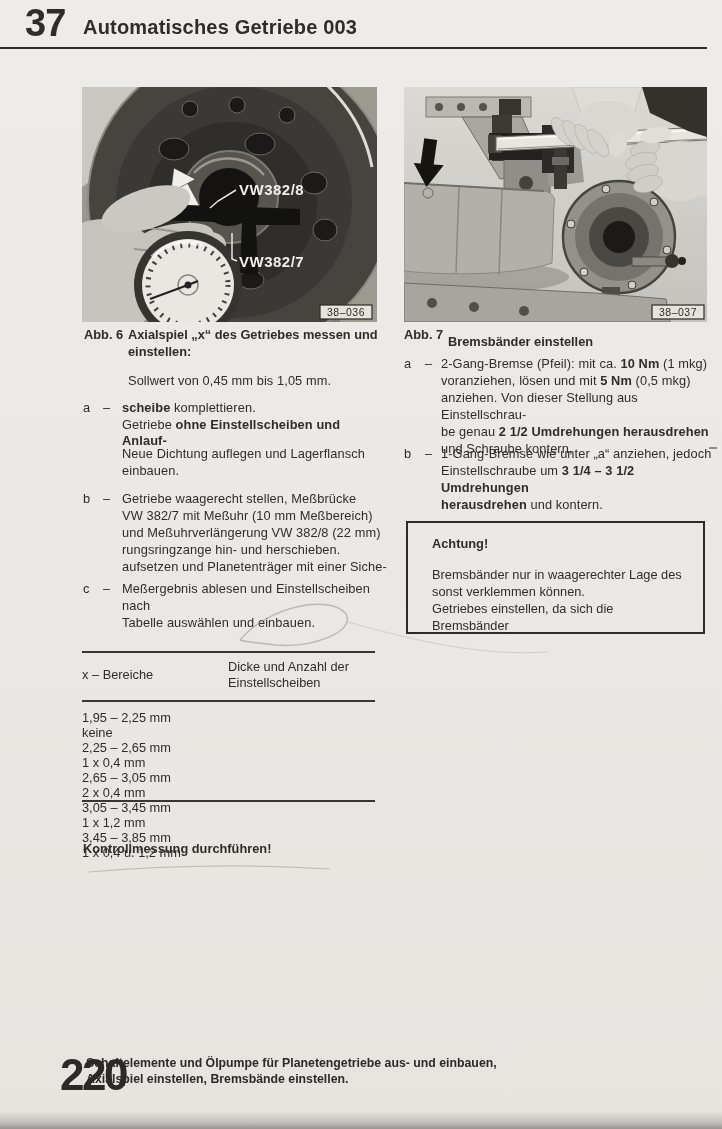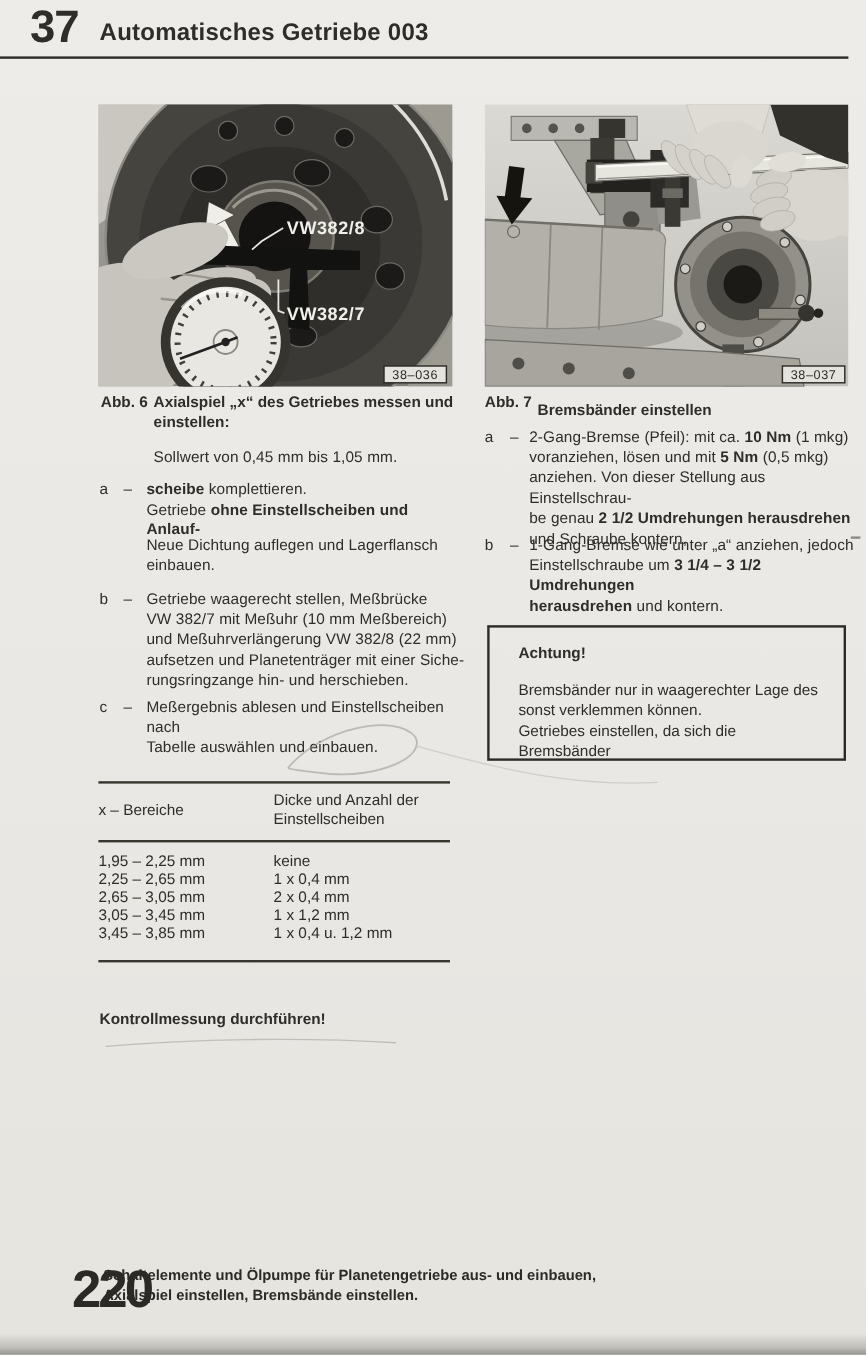--- a/index.html
+++ b/index.html
@@ -20,21 +20,21 @@
   .item .marker { position:absolute; left:0; top:0; }
   .item .dash-l { position:absolute; left:20px; top:0; }
   .item .dash-r { position:absolute; left:21px; top:0; }
   .item .txt-l { margin-left:39px; }
   .item .txt-r { margin-left:37px; }
   .shim-table { position:absolute; left:82px; top:651px; width:293px; }
   .t-rule { position:absolute; left:0; width:293px; height:2px; background:#38362f; }
   .t-head { position:absolute; top:8px; left:0; width:293px; font-size:12.8px; line-height:16px; }
   .t-col2 { position:absolute; left:146px; top:0; }
   .t-rows { position:absolute; top:59px; left:0; width:293px; font-size:12.8px; line-height:15px; }
-  .t-row { display:flex; }
+  .t-row { display:flex;flex-direction:column; }
   .t-row .c1 { width:146px; }
   .warn-box { position:absolute; left:406px; top:521px; width:295px; height:109px; border:2px solid #2c2b27; }
   .warn-title { position:absolute; left:24px; top:13px; font-weight:700; font-size:12.8px; }
   .warn-body { position:absolute; left:24px; top:43px; font-size:12.8px; line-height:17px; width:260px; }
   .note { font-weight:700; font-size:12.8px; }
   .footer-num { font-size:44px; font-weight:700; line-height:1; letter-spacing:-2.5px; color:#2b2a26; }
   .footer-txt { font-size:12.3px; font-weight:700; line-height:15.5px; color:#2b2a26; }
   .bottom-shade { position:absolute; left:0; right:0; bottom:0; height:18px;
     background:linear-gradient(180deg, rgba(120,118,112,0) 0%, rgba(108,106,100,.30) 65%, rgba(86,84,80,.55) 100%); }
   .edge-dash { position:absolute; left:709px; top:447px; width:8px; height:2px; background:#66645e; opacity:.7; }
@@ -273,22 +273,22 @@
     <div>einbauen.</div>
   </div>
 
   <div class="item body-txt" style="left:83px; top:490px; width:305px;">
     <span class="marker">b</span>
     <span class="dash-l">–</span>
     <div class="txt-l">
       <div>Getriebe waagerecht stellen, Meßbrücke</div>
       <div>VW 382/7 mit Meßuhr (10 mm Meßbereich)</div>
       <div>und Meßuhrverlängerung VW 382/8 (22 mm)</div>
+      <div>rungsringzange hin- und herschieben.</div>
       <div>aufsetzen und Planetenträger mit einer Siche-</div>
-      <div>rungsringzange hin- und herschieben.</div>
     </div>
   </div>
 
   <div class="item body-txt" style="left:83px; top:580px; width:305px;">
     <span class="marker">c</span>
     <span class="dash-l">–</span>
     <div class="txt-l">
       <div>Meßergebnis ablesen und Einstellscheiben nach</div>
       <div>Tabelle auswählen und einbauen.</div>
     </div>

